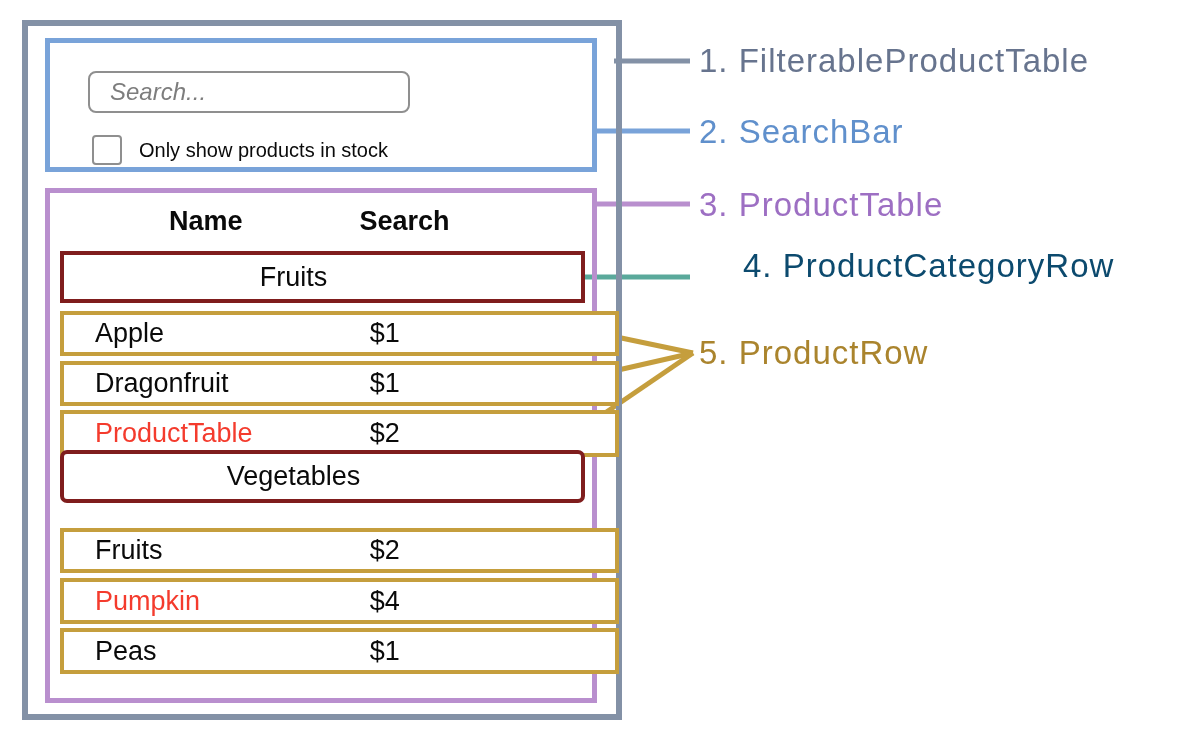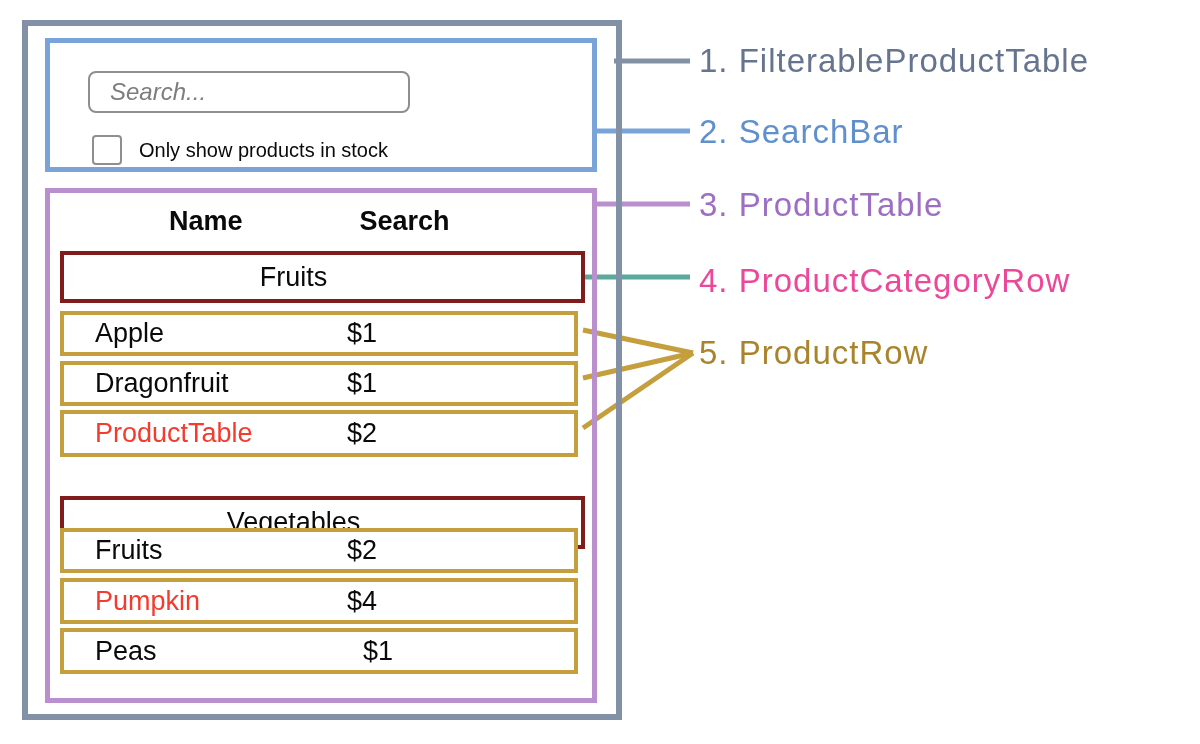--- a/index.html
+++ b/index.html
@@ -49,48 +49,48 @@
   .col-price { flex: 1; text-align: left; padding-left: 8px; }
 
   .cat-box {
     left: 60px; width: 525px;
     border: 4px solid #7f1d1d; background: #fff;
     display: flex; align-items: center; justify-content: center;
     font-weight: normal; font-size: 27px; color: #0a0a0a;
     padding-right: 58px;
   }
   .row-box {
-    left: 60px; width: 518px;
+    left: 60px; width: 559px;
     border: 4px solid #c59e3d; background: #fff;
     display: flex; align-items: center;
     font-size: 27px; color: #0a0a0a;
   }
   .row-name { width: 55.5%; padding-left: 31px; }
   .row-price { flex: 1; text-align: left; }
   [data-color="red"] { color: #f43b2d; }
   [data-color="black"] { color: #0a0a0a; }
 
   .cat-fruits      { top: 251px; height: 52px; }
   .row-apple       { top: 311px; height: 45px; }
   .row-dragonfruit { top: 361px; height: 45px; }
   .row-passionfruit{ top: 410px; height: 47px; }
-  .cat-vegetables  { top: 496px; height: 53px; }
+  .cat-vegetables  { top: 450px; height: 53px; border-radius: 7px; }
   .row-spinach     { top: 528px; height: 45px; }
   .row-pumpkin     { top: 578px; height: 46px; justify-content: space-between; }
-  .row-peas        { top: 628px; height: 46px; gap: 16px; }
+  .row-peas        { top: 628px; height: 46px; }
 
   
   .legend-label {
     left: 699px; height: 40px; line-height: 40px;
     font-size: 33px; font-weight: 500; letter-spacing: 1px; white-space: nowrap;
   }
   .legend-1 { top: 41px;  color: #67748e; }
   .legend-2 { top: 112px; color: #6090cc; }
   .legend-3 { top: 185px; color: #9d6fc3; }
-  .legend-4 { top: 261px; color: #ec4899; }
+  .legend-4 { top: 246px; color: #0c4a6e; margin-left: 44px; }
   .legend-5 { top: 333px; color: #aa842d; }
 
   .connector-svg { left: 0; top: 0; pointer-events: none; }
 </style>
 </head>
 <body>
 
 <svg class="abs connector-svg" width="1200" height="744" viewBox="0 0 1200 744">
   <line x1="614" y1="61" x2="690" y2="61" stroke="#8391a6" stroke-width="5"></line>
   <line x1="594" y1="131" x2="690" y2="131" stroke="#79a3d9" stroke-width="5"></line>

